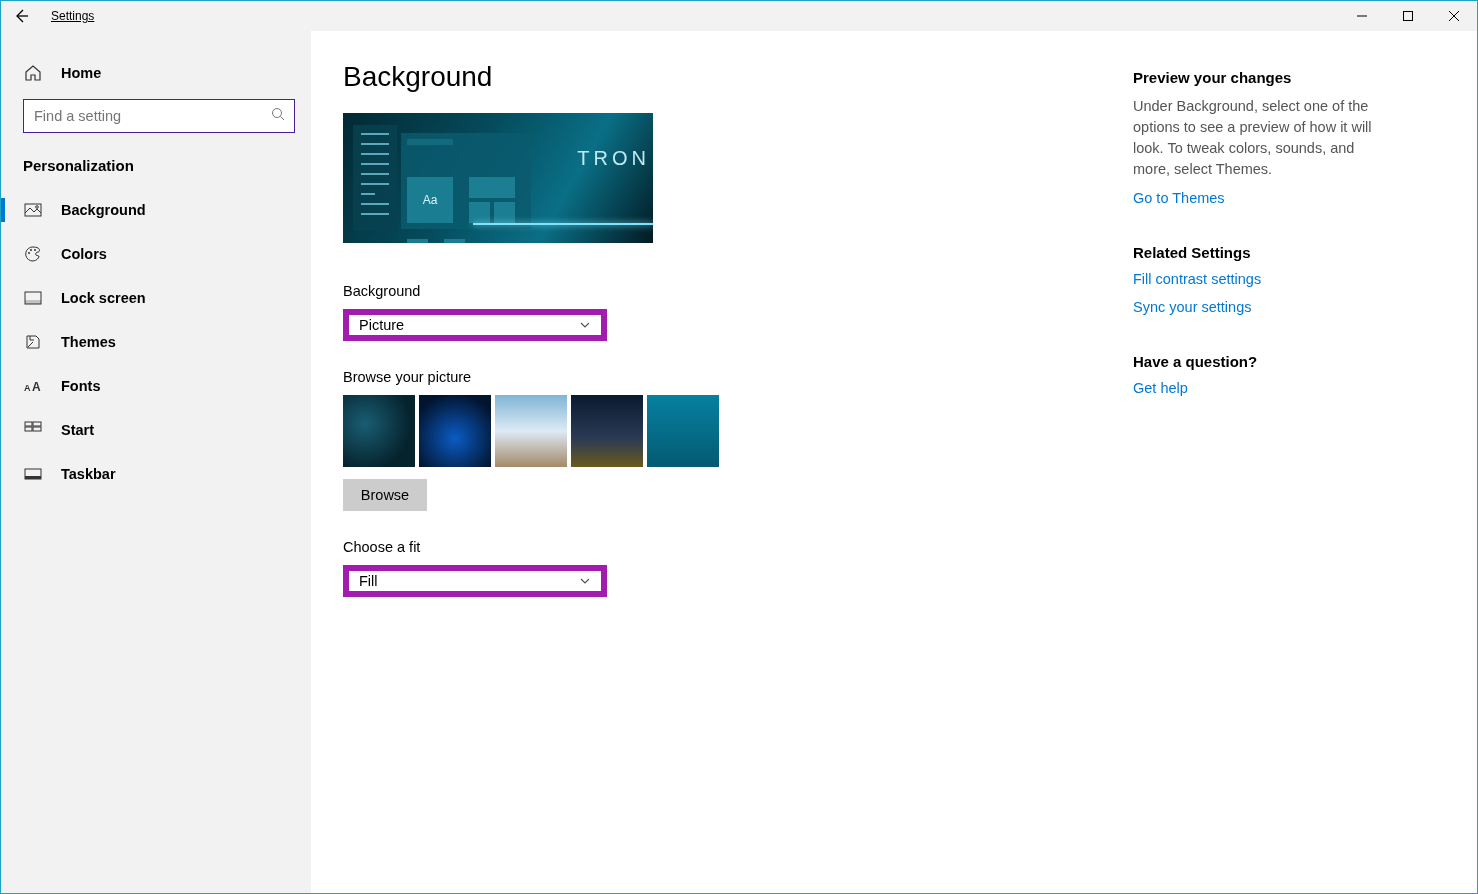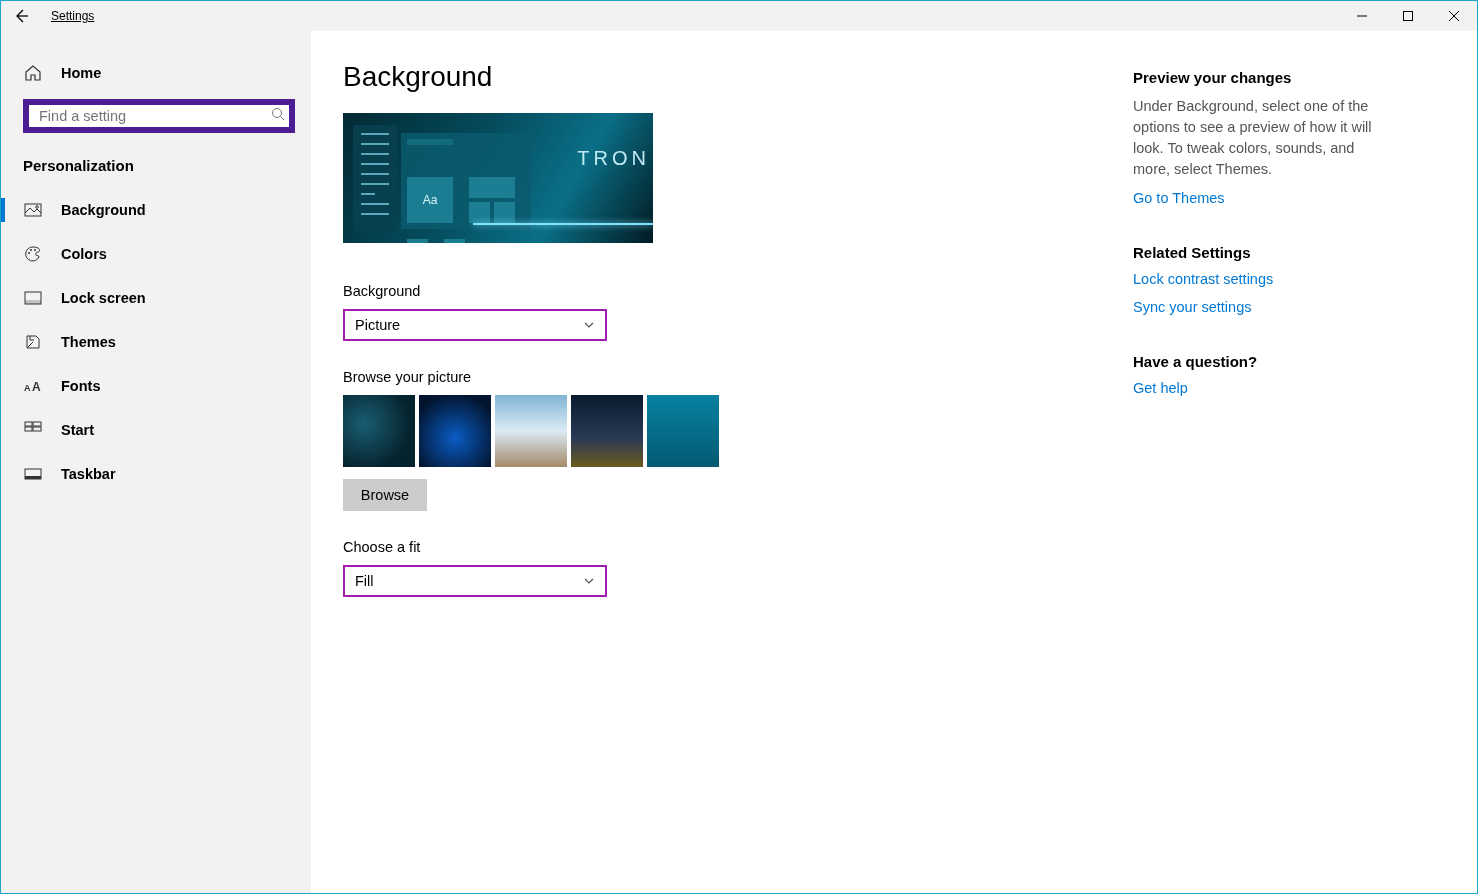--- a/index.html
+++ b/index.html
@@ -49,21 +49,21 @@
   }
   .home-row .icon, .nav-item .icon {
     width:20px; height:20px; margin-right:18px; display:flex; align-items:center; justify-content:center;
   }
   .nav-item.active::before{
     content:""; position:absolute; left:0; top:10px; bottom:10px; width:4px; background:#0078d4;
   }
   .search-wrap { padding: 4px 16px 16px 22px; }
   .search {
     width: 100%; height:34px;
-    border: 6px solid #4c1d95;
+    border: 1px solid #4c1d95;
     background:#fff;
     padding: 0 30px 0 10px;
     font-size:14.5px;
     outline:none;
     position:relative;
   }
   .search-box{ position:relative; }
   .search-box .sicon{
     position:absolute; right:10px; top:50%; transform:translateY(-50%);
     color:#777; pointer-events:none;
@@ -84,21 +84,21 @@
   .mock-start{ position:absolute; left:58px; top:20px; width:130px; height:96px; background:rgba(10,90,110,0.85); display:flex; flex-wrap:wrap; padding:6px; gap:16px;}
   .tile{ background:rgba(30,130,150,0.9);}
   .tile.big{ width:46px; height:46px; display:flex;align-items:center;justify-content:center;font-size:12px;color:#d9f3f9;}
   .tile.sm{ width:21px; height:21px;}
   .tile.wide{ width:46px; height:21px;}
   .tron-text{ position:absolute; right:3px; top:34px; font-family:"Segoe UI",sans-serif; font-weight:300; letter-spacing:4px; font-size:20px; color:#bfe9f3;}
   .glow-line{ position:absolute; bottom:18px; left:130px; right:0; height:2px; background:#7fe4fb; box-shadow:0 0 6px #7fe4fb;}
 
   .field-label{ font-size:14.5px; margin-bottom:10px; }
   .combo {
-    width:264px; height:32px; border:2px solid #a21caf; display:flex; align-items:center; justify-content:space-between;
+    width:264px; height:32px; border:6px solid #a21caf; display:flex; align-items:center; justify-content:space-between;
     padding:0 10px; font-size:14.5px; cursor:pointer; margin-bottom:28px; background:#fff;
   }
   .thumbs{ display:flex; gap:4px; margin-bottom:12px; margin-top:2px;}
   .thumb{ width:72px; height:72px; cursor:pointer; }
   .t1{ background:radial-gradient(circle at 30% 40%, #1a5d72 0%, #05232d 70%);}
   .t2{ background:radial-gradient(circle at 50% 60%, #0a5cc4 0%, #02142e 80%);}
   .t3{ background:linear-gradient(to bottom,#7fb5d5 0%,#dceaf4 50%,#a48a68 100%);}
   .t4{ background:linear-gradient(to bottom,#0a1a2e 0%, #2b3a55 60%, #6a5a1e 100%);}
   .t5{ background:linear-gradient(to bottom,#0681a0 0%, #045a72 100%);}
   .browse-btn{
@@ -300,21 +300,21 @@
     </div>
 
     <div class="main-right">
       <div class="side-block">
         <div class="side-h">Preview your changes</div>
         <div class="side-p">Under Background, select one of the options to see a preview of how it will look. To tweak colors, sounds, and more, select Themes.</div>
         <a class="side-link">Go to Themes</a>
       </div>
       <div class="side-block">
         <div class="side-h">Related Settings</div>
-        <a class="side-link">Lock contrast settings</a>
+        <a class="side-link">Fill contrast settings</a>
         <a class="side-link">Sync your settings</a>
       </div>
       <div class="side-block">
         <div class="side-h">Have a question?</div>
         <a class="side-link">Get help</a>
       </div>
     </div>
   </div>
 </div>
 

